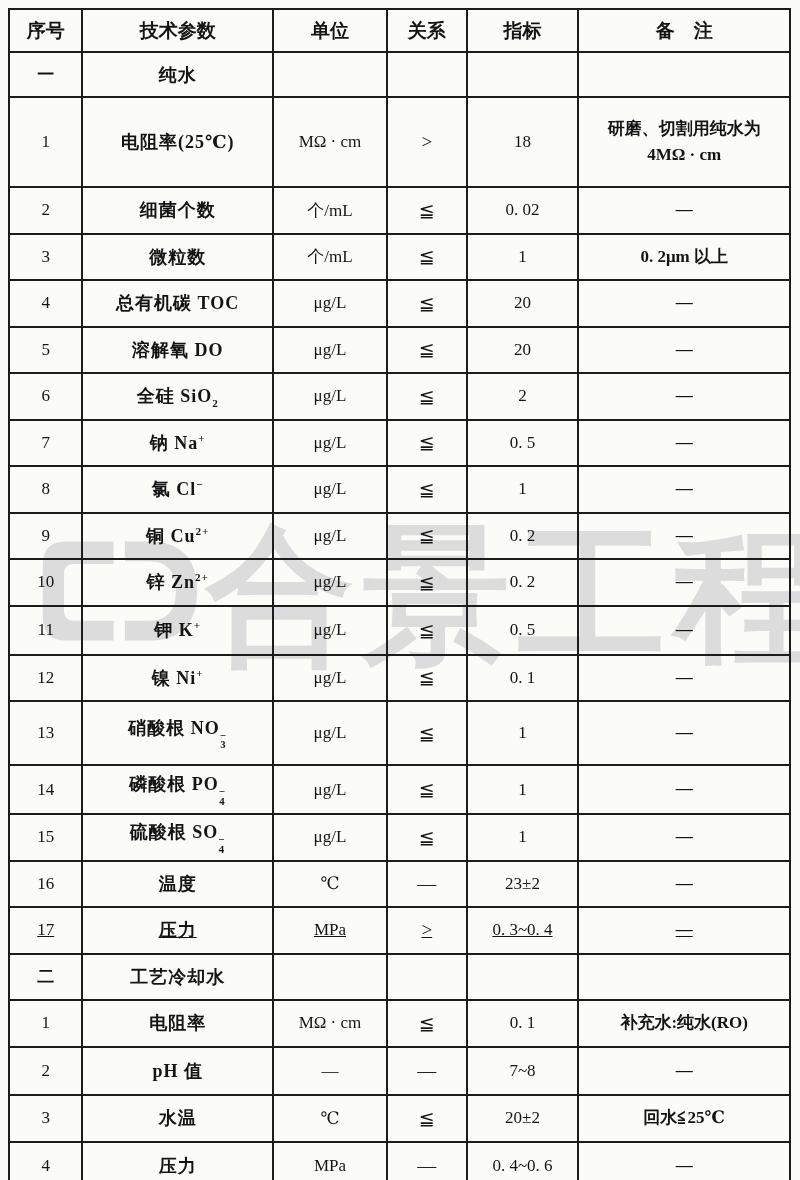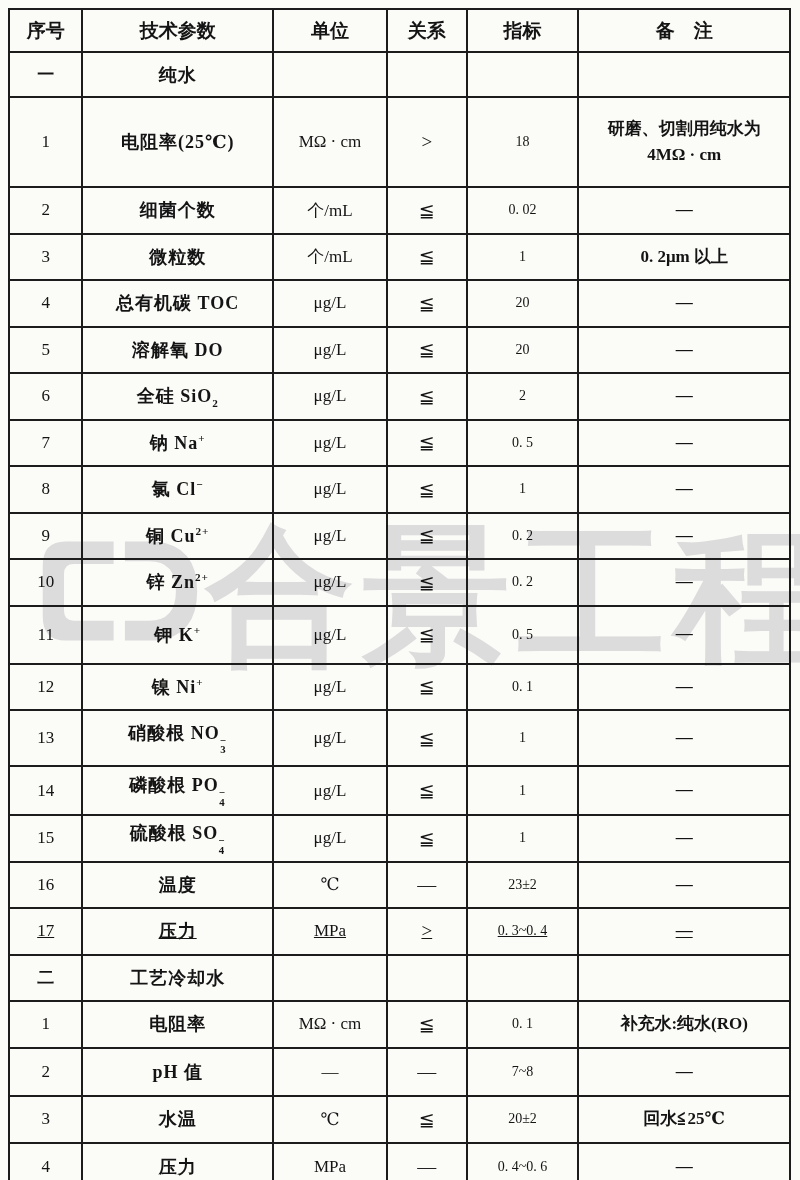--- a/index.html
+++ b/index.html
@@ -43,21 +43,21 @@
   th{
     font-size:19px;font-weight:bold;
     white-space:pre; 
   }
   td{font-size:17px;}
   .c-param{font-size:18px;font-weight:bold;letter-spacing:1px;}
   .c-remark{font-size:17px;font-weight:bold;white-space:pre-line;line-height:1.55;}
   .c-no{font-size:17px;}
   .c-rel{font-size:19px;}
   .c-unit{font-size:17px;}
-  .c-idx{font-size:14px;text-align:center;}
+  .c-idx{font-size:17px;text-align:center;}
   tr.section .c-no,tr.section .c-param{font-weight:bold;}
 
   sup{font-size:0.62em;vertical-align:super;line-height:0;}
   sub{font-size:0.62em;vertical-align:sub;line-height:0;}
   .ss{
     display:inline-flex;flex-direction:column;align-items:center;
     font-size:0.6em;line-height:1;vertical-align:-0.45em;
     font-weight:bold;
   }
   .ss span:first-child{margin-bottom:-1px;}
@@ -187,37 +187,37 @@
           <td class="c-remark">—</td>
         </tr>
         <tr style="height: 46.5px;">
           <td class="c-no">10</td>
           <td class="c-param">锌 Zn<sup>2+</sup></td>
           <td class="c-unit">μg/L</td>
           <td class="c-rel">≦</td>
           <td class="c-idx">0. 2</td>
           <td class="c-remark">—</td>
         </tr>
-        <tr style="height: 58px;">
+        <tr style="height: 49px;">
           <td class="c-no">11</td>
           <td class="c-param">钾 K<sup>+</sup></td>
           <td class="c-unit">μg/L</td>
           <td class="c-rel">≦</td>
           <td class="c-idx">0. 5</td>
           <td class="c-remark">—</td>
         </tr>
         <tr style="height: 46.5px;">
           <td class="c-no">12</td>
           <td class="c-param">镍 Ni<sup>+</sup></td>
           <td class="c-unit">μg/L</td>
           <td class="c-rel">≦</td>
           <td class="c-idx">0. 1</td>
           <td class="c-remark">—</td>
         </tr>
-        <tr style="height: 56px; border-radius: 23px;">
+        <tr style="height: 64px; border-radius: 23px;">
           <td class="c-no">13</td>
           <td class="c-param">硝酸根 NO<span class="ss">
               <span>−</span>
               <span>3</span>
             </span></td>
           <td class="c-unit">μg/L</td>
           <td class="c-rel">≦</td>
           <td class="c-idx">1</td>
           <td class="c-remark">—</td>
         </tr>

